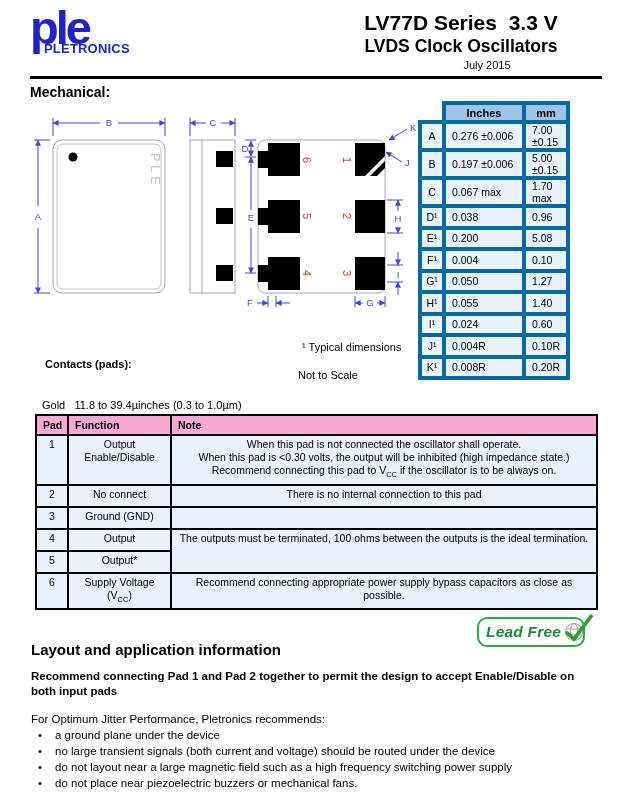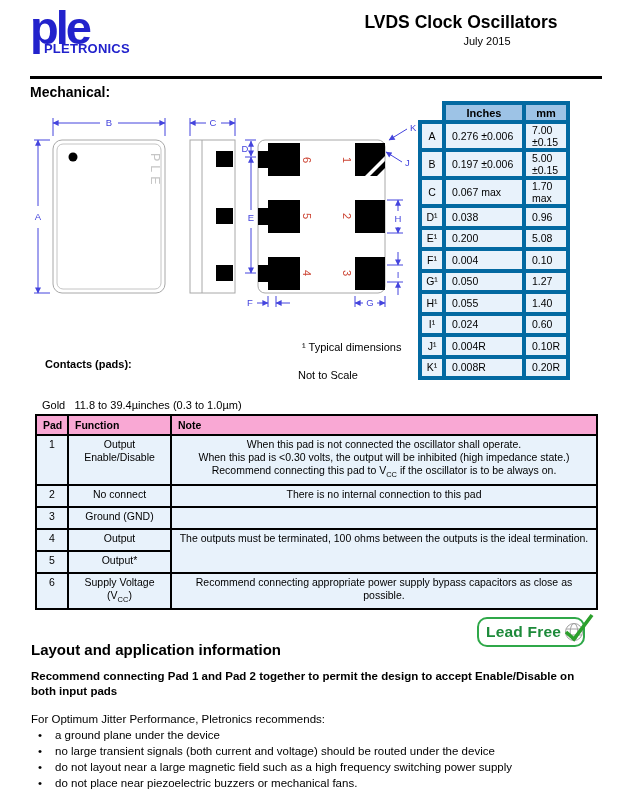--- a/index.html
+++ b/index.html
@@ -53,41 +53,42 @@
   .pad-table tr.r2 td { height:22px; }
   .pad-table tr.r3 td { height:22px; }
   .pad-table tr.r4 td { height:22px; }
   .pad-table tr.r5 td { height:22px; }
   .pad-table tr.r6 td { height:36px; }
   sub { font-size:7.5px; }
 
   
   .badge { position:absolute; left:477px; top:617px; width:108px; height:30px;
            border:2px solid #2fa849; border-radius:10px; background:#fff;
-           display:flex; align-items:center; padding:0 2px 0 7px; }
+           display:flex; align-items:center; padding:0 2px 0 7px;font-style:italic; }
   .badge-text { color:#1d8a3a; font-size:15.5px; font-weight:bold; letter-spacing:0.2px; white-space:nowrap; }
   .badge svg { overflow:visible; margin-left:2px; margin-top:-4px; }
 
   
   .layout-heading { position:absolute; left:31px; top:641px; font-size:15px; font-weight:bold; }
   .para1 { position:absolute; left:31px; top:669px; width:566px; font-size:11.5px; line-height:15px;font-weight:bold; }
   .jitter { position:absolute; left:31px; top:711px; width:566px; font-size:11.5px; line-height:16px; }
   .bullet-row { display:flex; }
   .bullet-dot { width:24px; padding-left:7px; flex:none; }
 </style>
 </head>
 <body>
 
 <div class="page">
 
   <div class="logo">
     <div class="logo-ple">ple</div>
     <div class="logo-sub">PLETRONICS</div>
   </div>
   <div class="titleblock">
+    <div class="title1">LV77D Series  3.3 V</div>
     <div class="title2">LVDS Clock Oscillators</div>
     <div class="doc-date">July 2015</div>
   </div>
   <div class="header-rule"></div>
   <div class="mech-heading">Mechanical:</div>
 
   <svg class="drawing" width="430" height="228" viewBox="0 95 430 228">
     <defs>
       <marker id="arr" viewBox="0 0 8 8" refX="7.5" refY="4" markerWidth="7" markerHeight="6" orient="auto-start-reverse">
         <path d="M0,0 L8,4 L0,8 Z" fill="#4444dd"></path>

